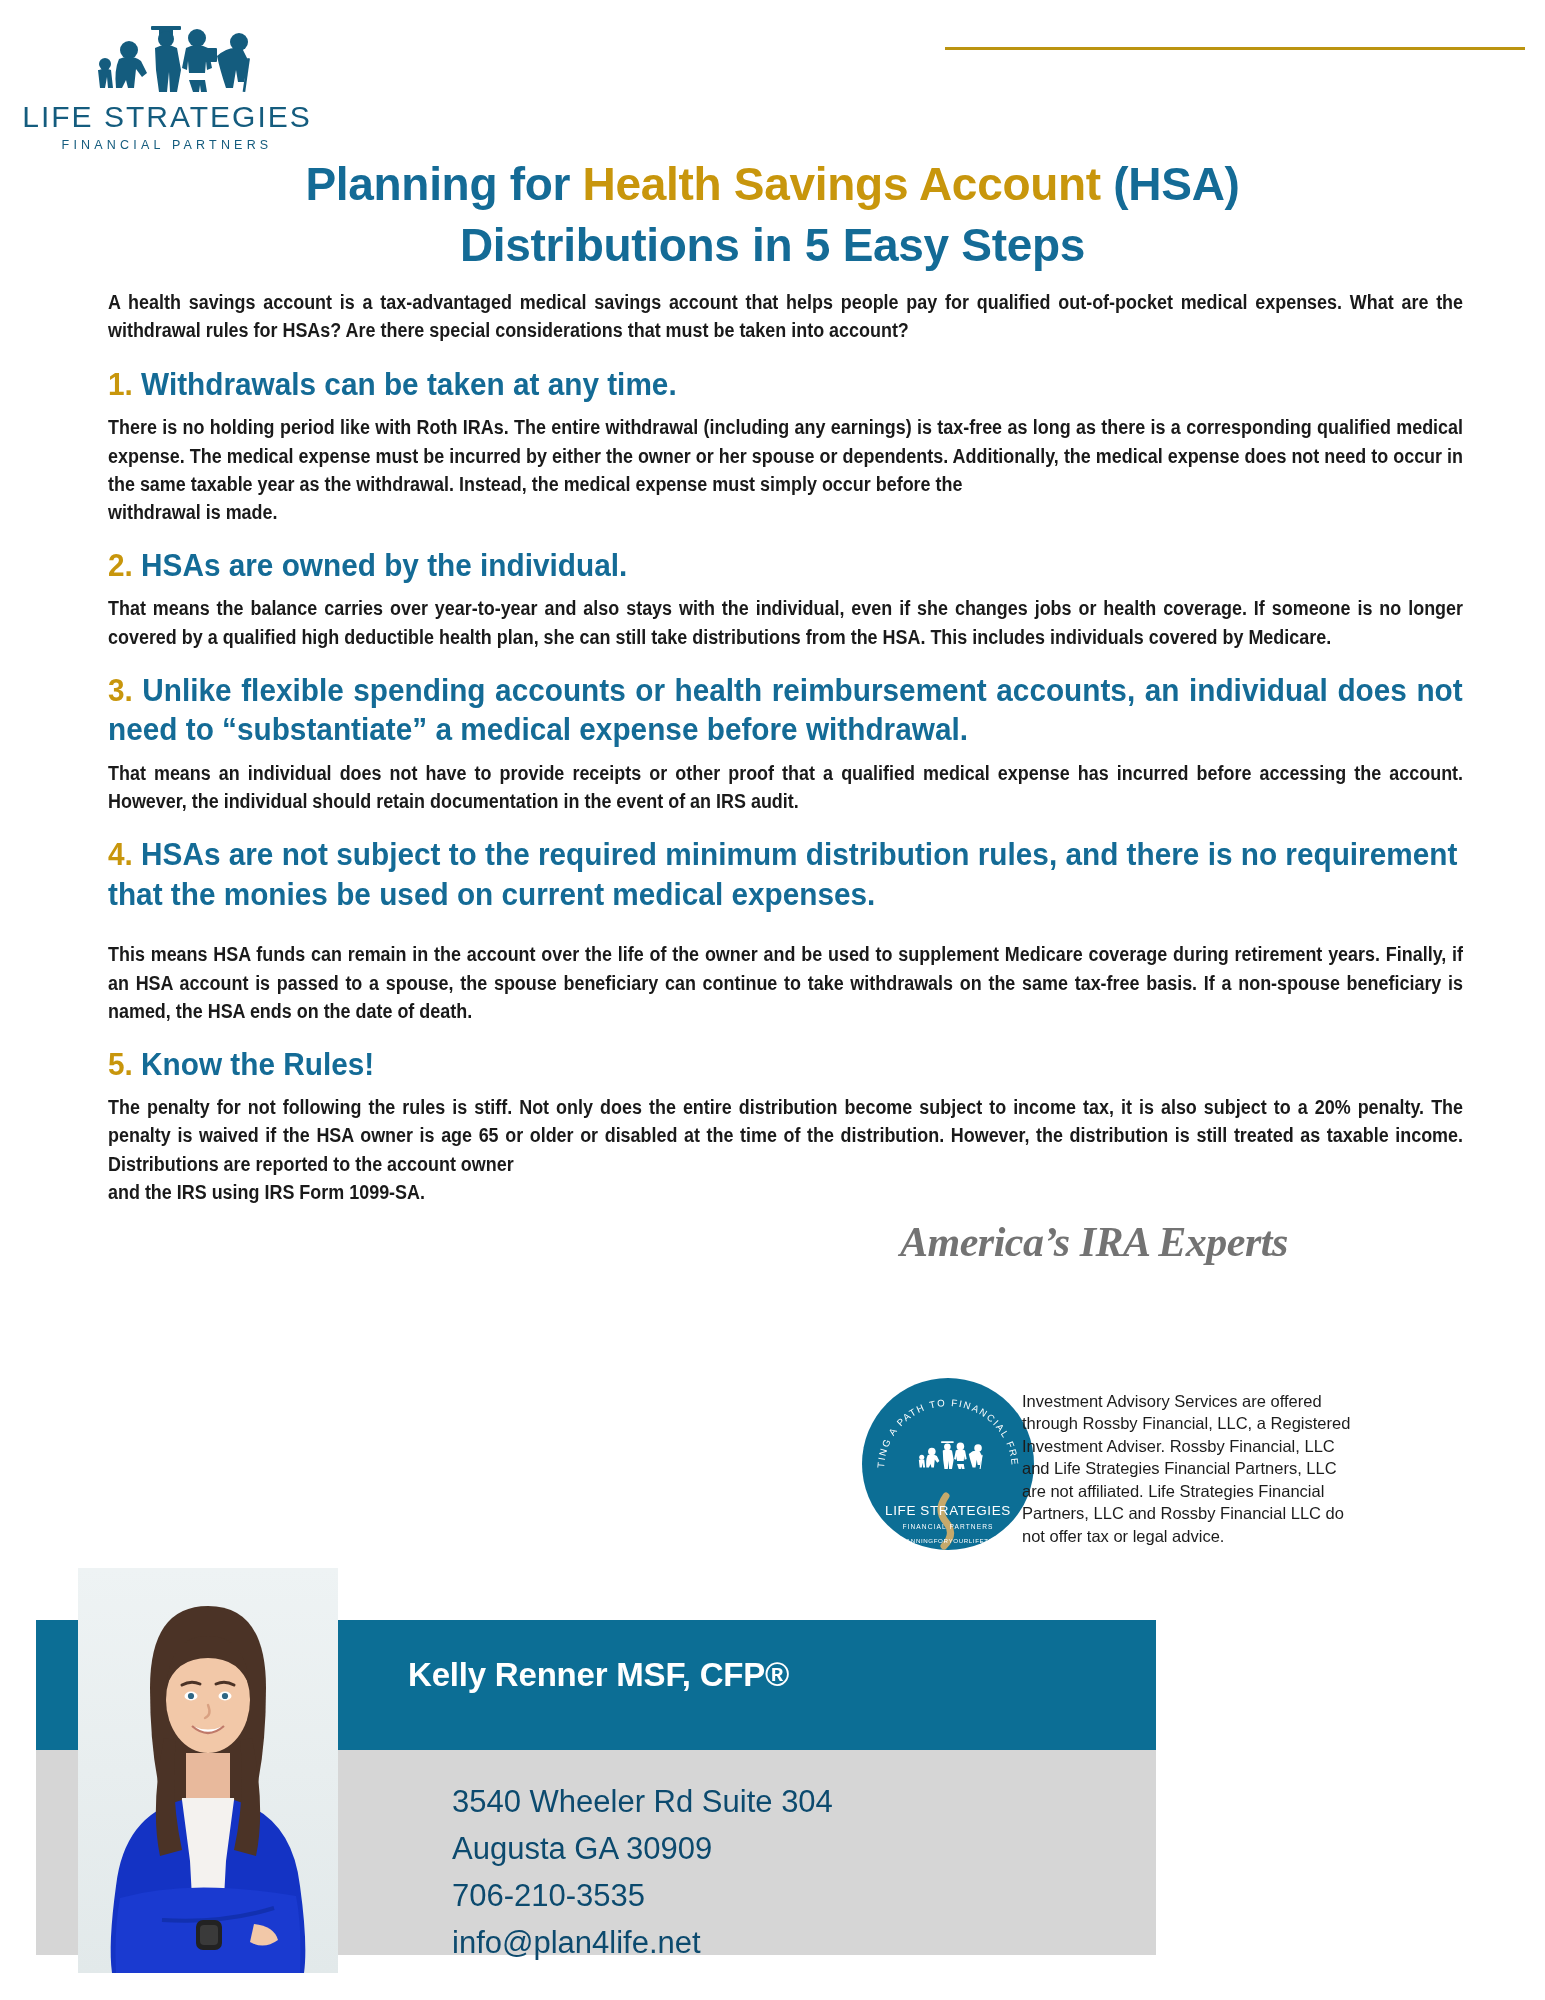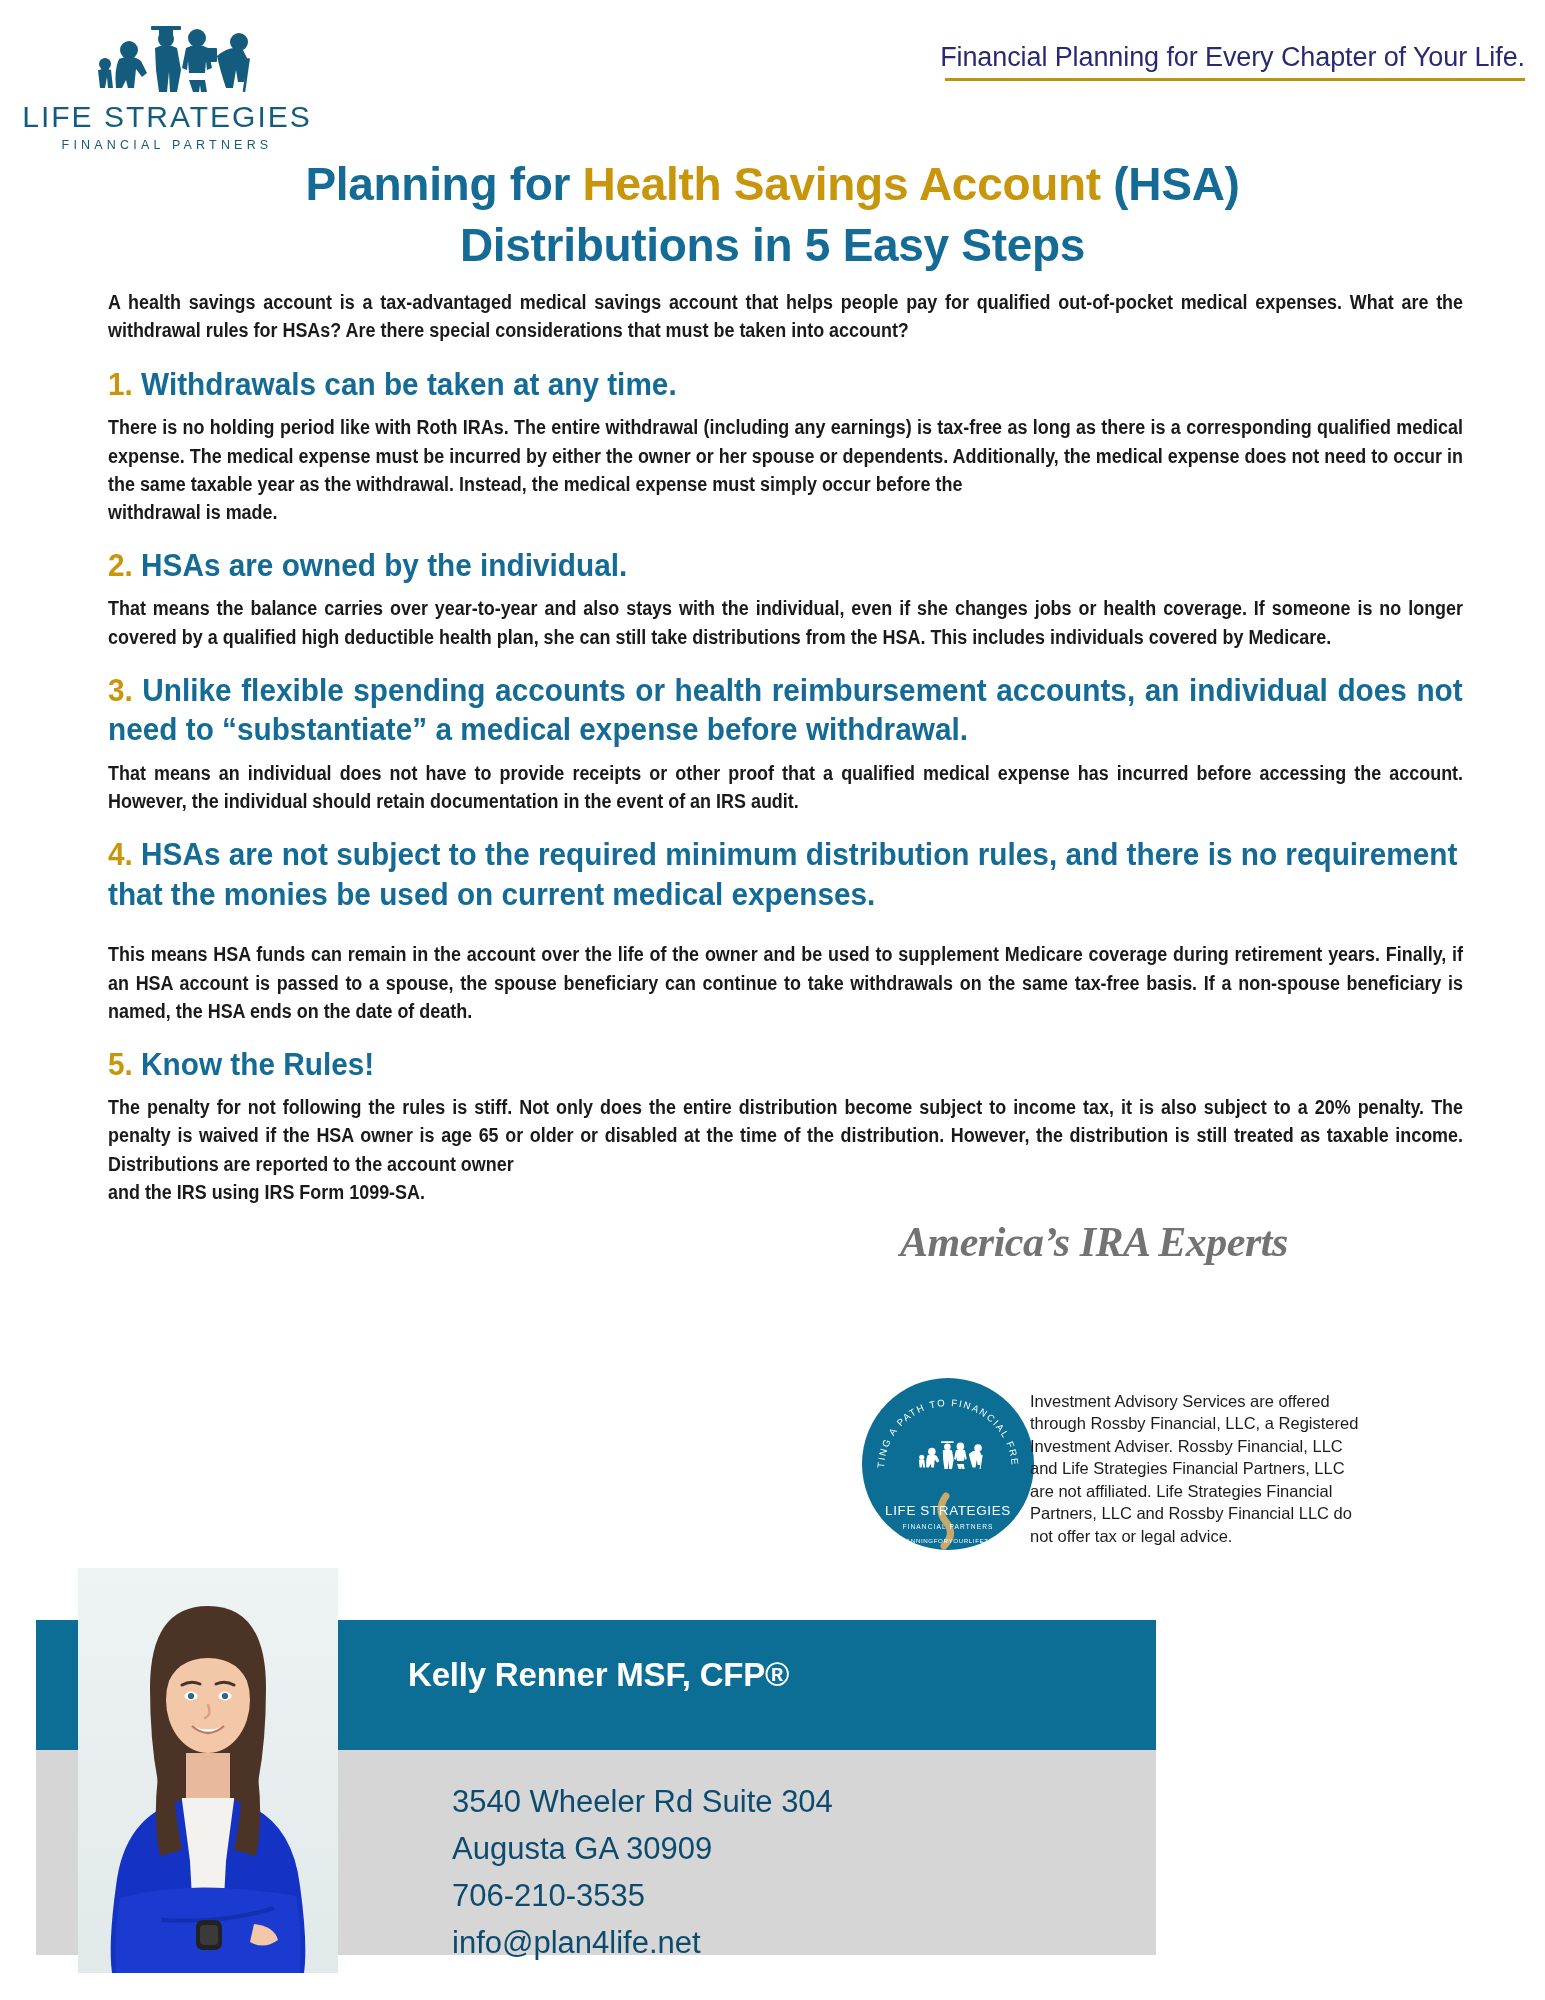--- a/index.html
+++ b/index.html
@@ -205,21 +205,20 @@
     font-size: 17px;
   }
   .disclaimer {
     position: absolute;
     left: 1022px; top: 1390px;
     width: 340px;
     font-family: "Liberation Sans", sans-serif;
     font-size: 16.5px;
     line-height: 1.36;
     color: #1c1c1c;
-    margin-left: 8px;
   }
 
   .badge {
     position: absolute;
     left: 862px; top: 1378px;
     width: 172px; height: 172px;
   }
   .badge-circle {
     position: absolute;
     inset: 0;
@@ -284,21 +283,20 @@
           <circle cx="162" cy="24" r="9"></circle>
           <path d="M140 38 q14 -12 26 -6 l6 12 -5 20 -6 0 -2 -12 -3 18 -7 0 q-6 -18 -9 -32 z"></path>
           <rect x="168" y="40" width="2.6" height="34" transform="rotate(8 169 57)"></rect>
         </g>
       </svg>
       <div class="logo-name">LIFE STRATEGIES</div>
       <div class="logo-sub">FINANCIAL PARTNERS</div>
     </div>
 
     <div class="tagline-block">
-      <div class="tagline-1">Financial Planning for Every Chapter of Your Life.</div>
       <div class="gold-rule"></div>
     </div>
   </div>
 
   <div class="title-wrap">
     <div class="title-line"><span>Planning for </span><span class="gold">Health Savings Account</span><span> (HSA)</span></div>
     <div class="title-line">Distributions in 5 Easy Steps</div>
   </div>
 
   <div class="body-wrap">

